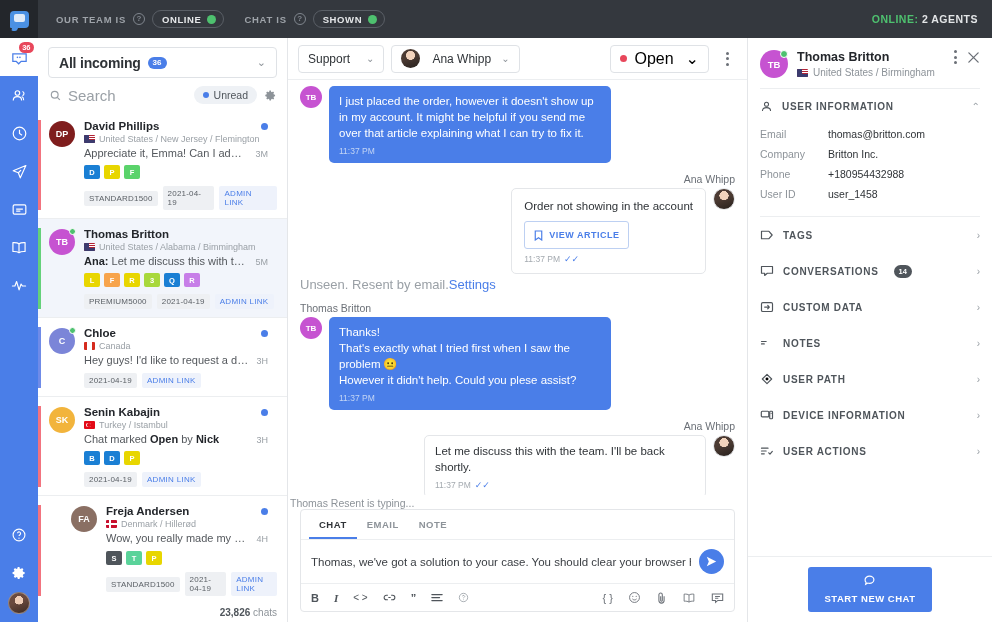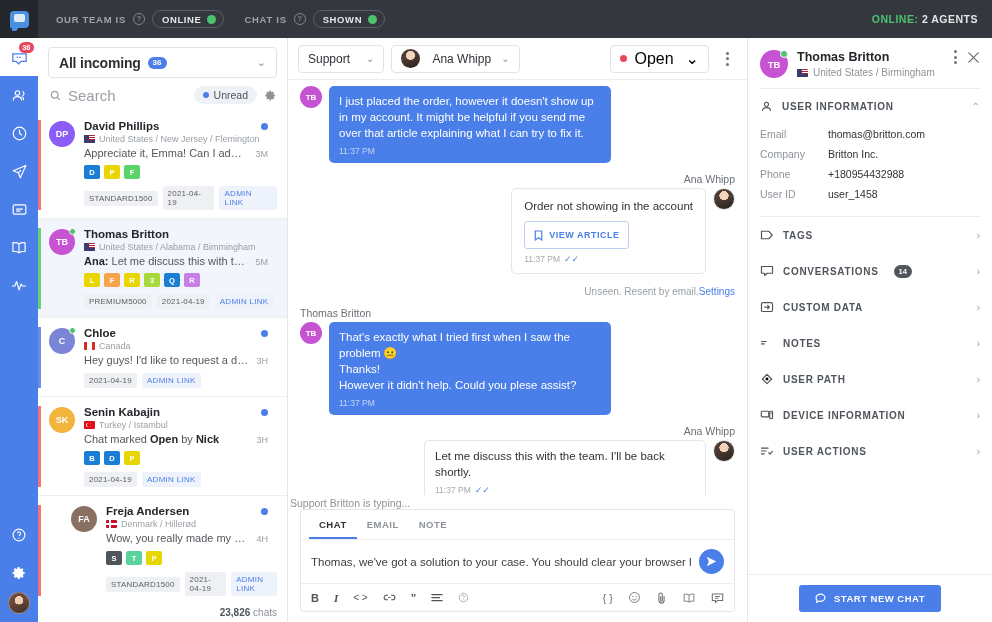--- a/index.html
+++ b/index.html
@@ -160,21 +160,21 @@
             font-size:8px; font-weight:700; display:flex; align-items:center; justify-content:center; }
   .bub-av.ph { background: radial-gradient(circle at 50% 33%, #f2d3bc 0 27%, transparent 28%),
                linear-gradient(160deg,#4c3b33 0 44%, #26201c 100%); border:1px solid #e4e6e9; }
   .bub { max-width:282px; border-radius:5px; padding:7px 10px 4px 10px; position:relative; font-size:11.5px; line-height:16px; }
   .bub.cust { background:#4a7ee8; color:#fff; }
   .bub.agent { background:#fff; border:1px solid #e4e6e9; color:#2f3337; }
   .tstamp { font-size:8.5px; text-align:left; margin-top:2px; }
   .tstamp.on-blue { color:#c3d5f5; }
   .tstamp.on-light { color:#a4aab0; }
   .ticks { color:#4a7ee8; margin-left:4px; font-size:9px; }
-  .subnote { font-size:10px; color:#9aa0a6; text-align:right; margin-top:12px; }
+  .subnote { font-size:13px; color:#9aa0a6; text-align:left; margin-top:3px; }
   .subnote a { color:#4a7ee8; text-decoration:none; }
   .art-title { font-size:11.5px; color:#2f3337; }
   .art-btn { margin-top:7px; border:1px solid #bdd0f2; border-radius:3px; color:#4a7ee8;
              font-size:9px; font-weight:700; letter-spacing:.5px; padding:5px 9px;
              display:inline-flex; align-items:center; gap:6px; }
   .typing { font-size:10.5px; color:#8d9399; margin:2px 0 0 2px; }
 
   
   .composer { flex:0 0 auto; margin:0 12px 10px 12px; border:1px solid #e4e6e9; border-radius:4px; background:#fff; }
   .ctabs { display:flex; gap:0; border-bottom:1px solid #eceef0; padding:0 8px; }
@@ -201,21 +201,21 @@
   .sect-title { font-size:10px; font-weight:700; letter-spacing:.7px; color:#4f555b; }
   .sect-arrow { margin-left:auto; color:#9aa0a6; font-size:10px; }
   .conv-badge { background:#4f555b; color:#fff; font-size:7.5px; font-weight:700;
                 border-radius:8px; padding:2px 5px; margin-left:6px; }
   .kv { display:flex; padding:4px 12px; font-size:10.5px; }
   .kv .k { width:68px; flex:0 0 68px; color:#8d9399; }
   .kv .v { color:#2f3337; }
   .p-spacer { flex:1 1 auto; }
   .p-foot { border-top:1px solid #eceef0; padding:10px 12px; display:flex; justify-content:center; }
   .newchat { background:#4a7ee8; color:#fff; font-size:9.5px; font-weight:700; letter-spacing:.5px;
-             border-radius:3px; padding:8px 16px; display:flex; align-items:center; gap:7px; }
+             border-radius:3px; padding:8px 16px; display:flex; align-items:center; gap:7px;flex-direction:column; }
   svg { display:block; }
 </style>
 </head>
 <body>
 
 <div class="app">
 
   <div class="topbar">
     <div class="logo-box">
       <div class="logo-glyph">
@@ -333,21 +333,21 @@
         <span class="gear">
           <svg width="13" height="13" viewBox="0 0 20 20" fill="currentColor">
             <path d="M10 6.6A3.4 3.4 0 1010 13.4 3.4 3.4 0 0010 6.6zm0 5.1a1.7 1.7 0 110-3.4 1.7 1.7 0 010 3.4z"></path>
             <path d="M17 11.1v-2.2l-1.9-.4a5.4 5.4 0 00-.6-1.4l1-1.6-1.6-1.6-1.6 1a5.4 5.4 0 00-1.4-.6L10.6 2.4H8.4L8 4.3c-.5.1-1 .3-1.4.6l-1.6-1-1.6 1.6 1 1.6c-.3.4-.5.9-.6 1.4L2 8.9v2.2l1.9.4c.1.5.3 1 .6 1.4l-1 1.6 1.6 1.6 1.6-1c.4.3.9.5 1.4.6l.4 1.9h2.2l.4-1.9c.5-.1 1-.3 1.4-.6l1.6 1 1.6-1.6-1-1.6c.3-.4.5-.9.6-1.4l1.7-.4z"></path>
           </svg>
         </span>
       </div>
       <div class="list-scroll" id="chat-items">
           <div class="citem">
             <div class="strip" style="background: rgb(242, 115, 127);"></div>
-            <div class="av" style="background: #8b5cf6;">
+            <div class="av" style="background: #7f1d1d;">
               <span>DP</span>
             </div>
             <div class="cbody">
               <div class="crow1">
                 <span class="cname">David Phillips</span>
                 <i class="udot"></i>
               </div>
               <div class="cloc">
                 <span class="flag" style="background:linear-gradient(#b22234 0 14%,#fff 14% 28%,#b22234 28% 42%,#fff 42% 56%,#b22234 56% 70%,#fff 70% 85%,#b22234 85%);box-shadow:inset 5px -3px 0 0 #3c3b6e;"></span>
                 <span>United States / New Jersey / Flemington</span>
@@ -544,39 +544,39 @@
                 </div><div class="tstamp on-light">11:37 PM<span class="ticks">✓✓</span></div></div>
               <div class="bub-av ph"></div>
             </div>
             <div class="subnote"><span>Unseen. Resent by email.</span><a href="#">Settings</a></div>
           </div>
           <div class="mgroup">
             <div class="sender">Thomas Britton</div>
             <div class="mline">
               <div class="bub-av" style="background: rgb(198, 83, 209);">TB</div>
               <div class="bub cust">
+                <div>Thanks!</div>
                 <div>That's exactly what I tried first when I saw the problem 😐</div>
-                <div>Thanks!</div>
                 <div>However it didn't help. Could you plese assist?</div>
                 <div class="tstamp on-blue">11:37 PM</div>
               </div>
             </div>
           </div>
           <div class="mgroup">
             <div class="sender r">Ana Whipp</div>
             <div class="mline r">
               <div class="bub agent">
                 <div>Let me discuss this with the team. I'll be back shortly.</div>
                 <div class="tstamp on-light">11:37 PM<span class="ticks">✓✓</span></div>
               </div>
               <div class="bub-av ph"></div>
             </div>
           </div>
         </div>
-      <div class="typing">Support Britton is typing...</div>
+      <div class="typing">Thomas Resent is typing...</div>
 
       <div class="composer">
         <div class="ctabs" id="ctabs">
             <div class="ctab on">CHAT</div>
             <div class="ctab">EMAIL</div>
             <div class="ctab">NOTE</div>
           </div>
         <div class="cinput">
           <span class="ctext"><span id="ctxt">Thomas, we've got a solution to your case. You should clear your browser history toget</span></span>
           <span class="send">

